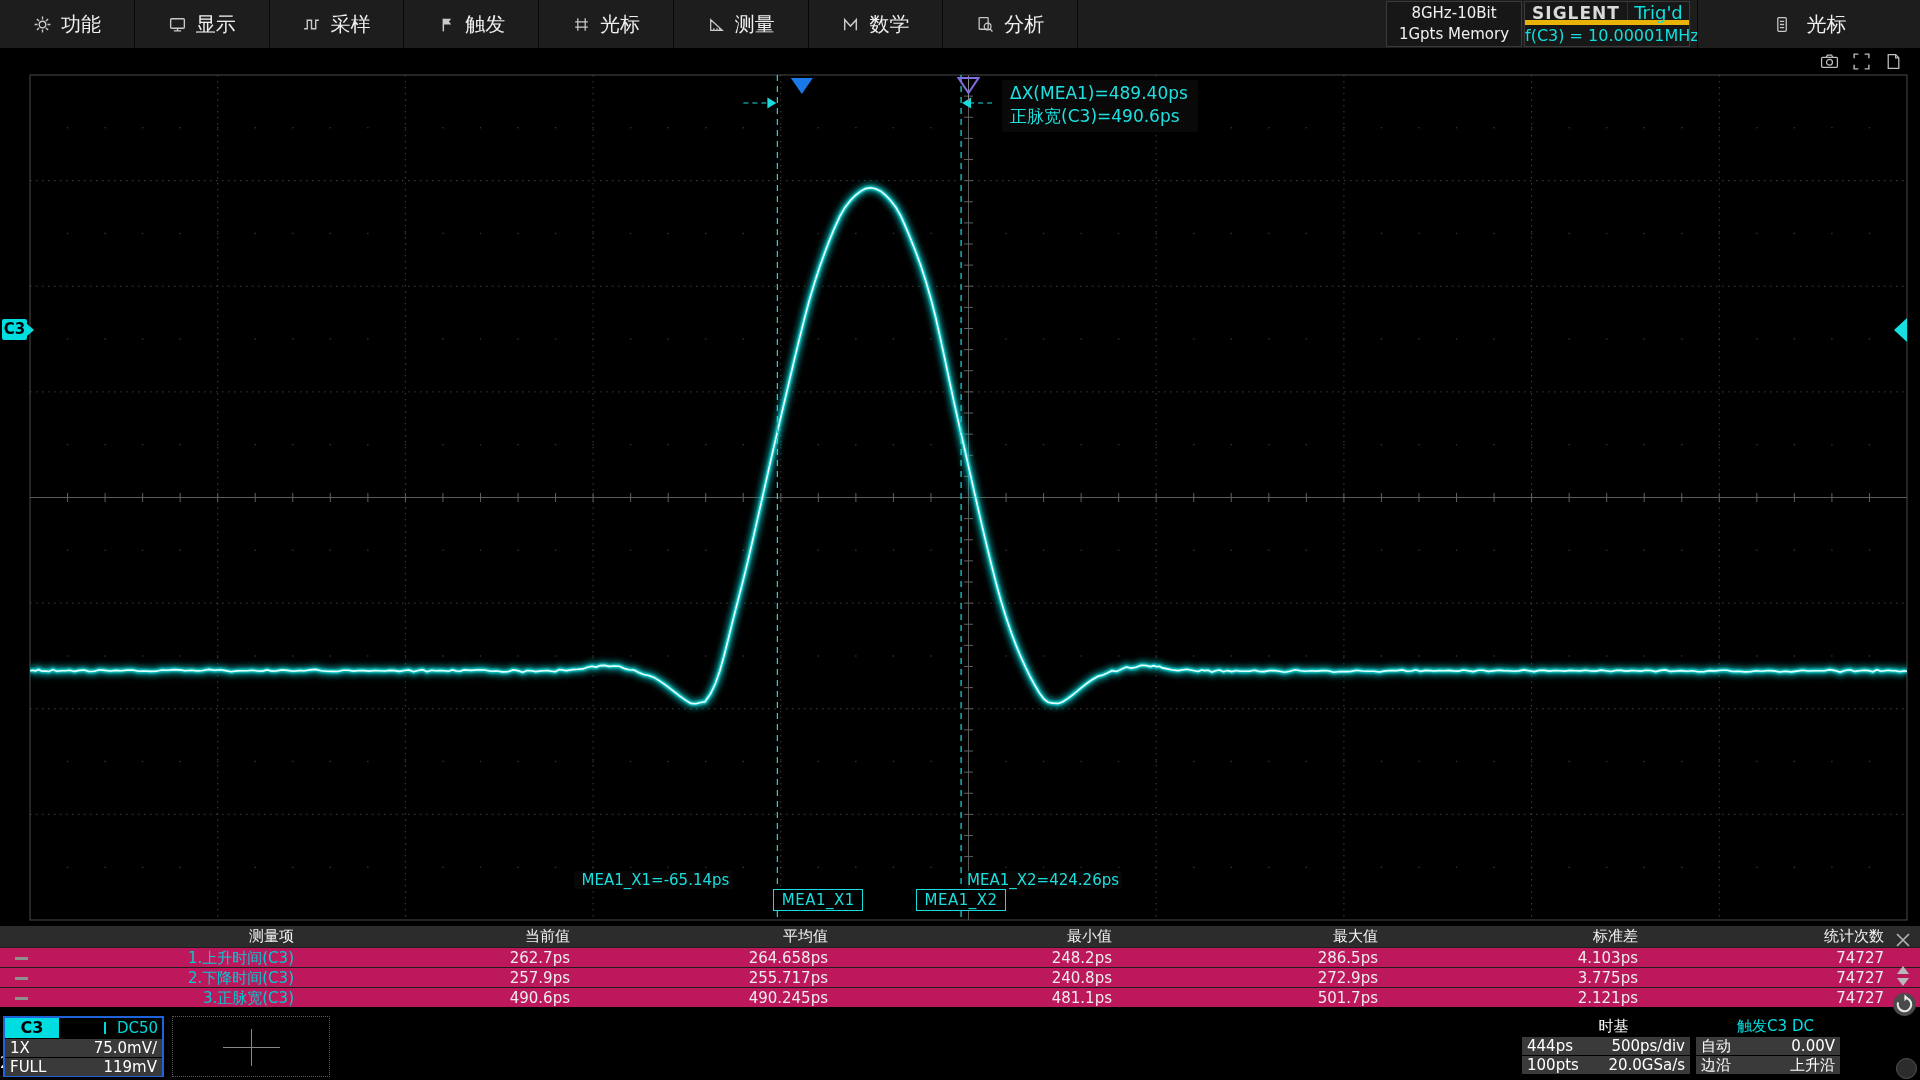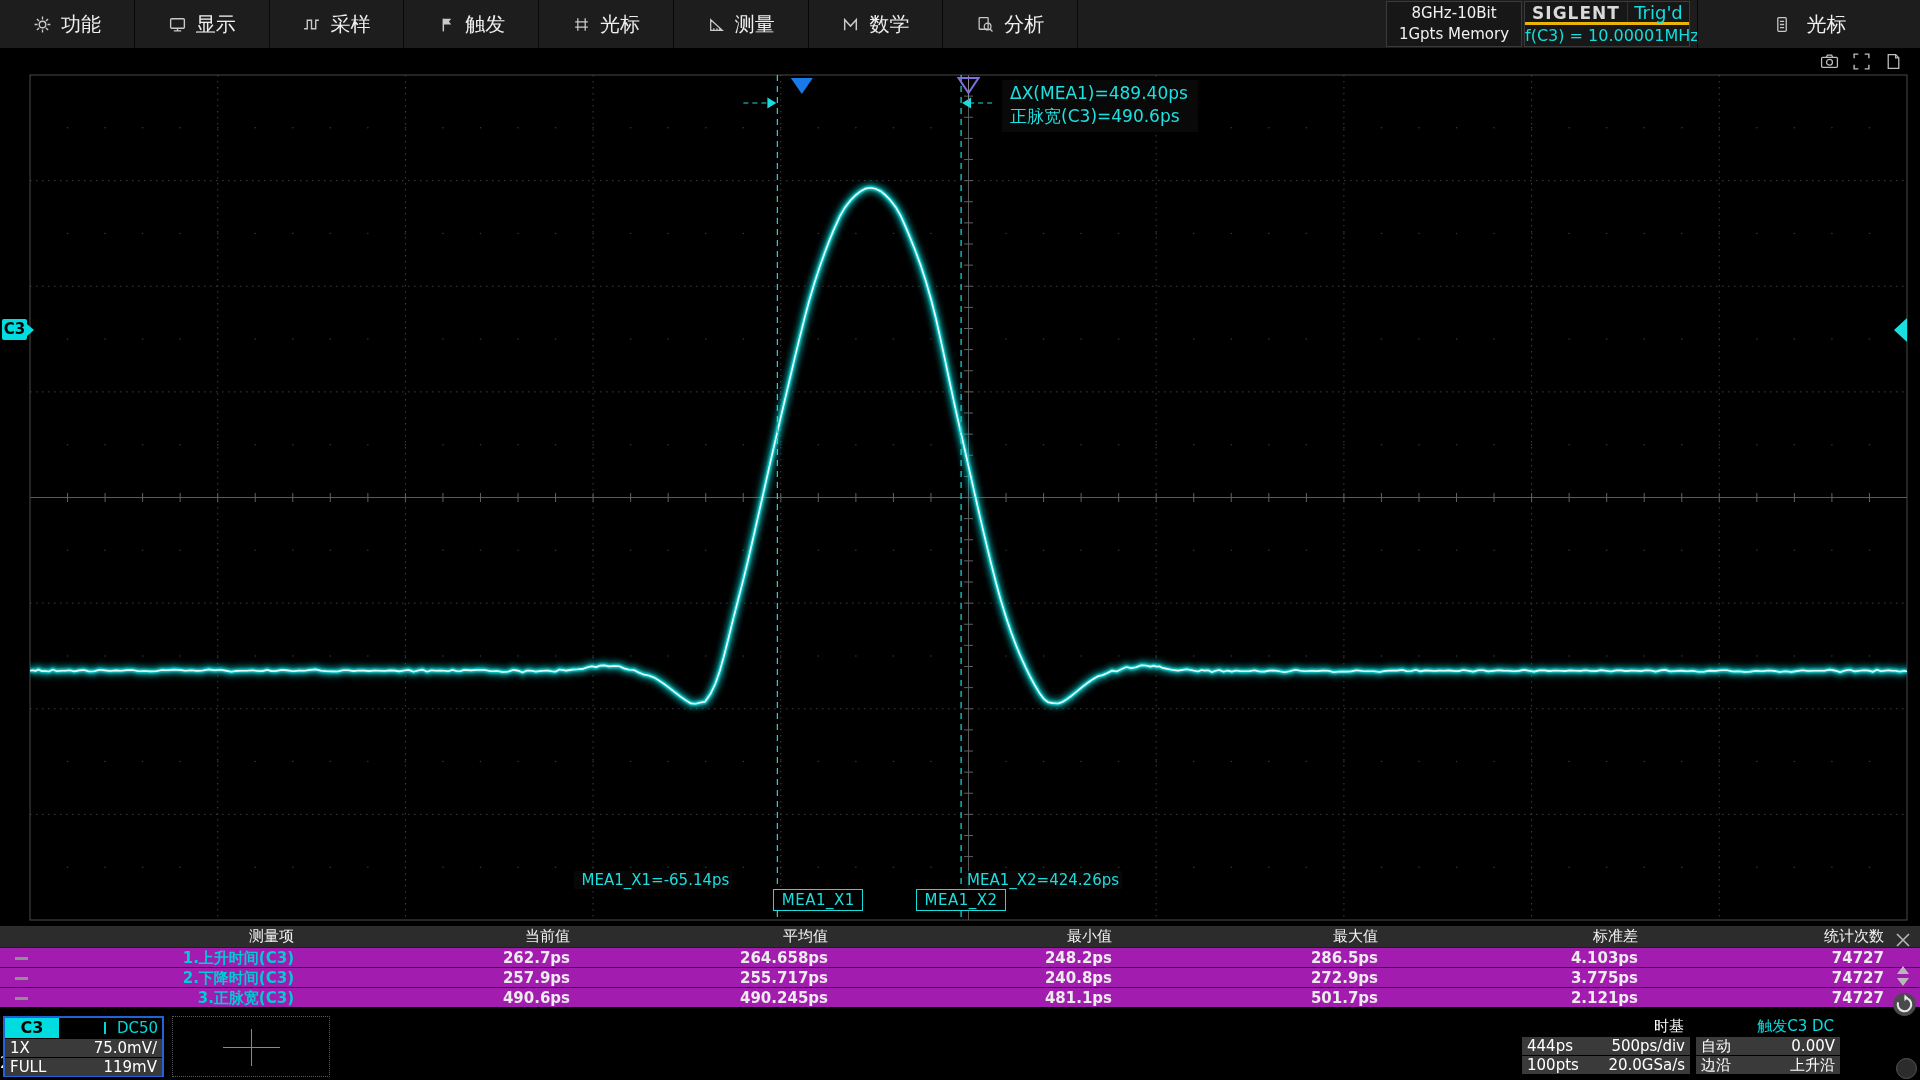--- a/index.html
+++ b/index.html
@@ -11,21 +11,21 @@
   .menubar { position:absolute; left:0; top:0; width:1920px; height:48px; background:#1d1d1d; z-index:5; display:flex; }
   .mi { width:134.75px; height:48px; display:flex; align-items:center; justify-content:center; gap:9px;
         border-right:1px solid #070707; cursor:pointer; }
   .mi-label { font-size:20px; color:#efefef; white-space:nowrap; }
   .mi svg { flex:none; }
   .mi-right { position:absolute; left:1697px; top:0; width:223px; height:48px; border-left:1px solid #070707;
               display:flex; align-items:center; justify-content:center; gap:16px; cursor:pointer; background:#1d1d1d;}
   .statbox { position:absolute; top:1px; height:46px; border:1px solid #3a3a3a; background:#171717; }
   .stat-8g { left:1386px; width:136px; text-align:center; font-size:15px; line-height:21px; padding-top:1px; color:#f0f0f0;}
   .stat-brand { left:1524px; width:166px; }
-  .sb-top { height:23px; display:flex; border-bottom:3px solid #eab308; }
+  .sb-top { height:23px; display:flex; border-bottom:5px solid #eab308; }
   .sb-brand { flex:1; text-align:center; font-size:17px; font-weight:bold; letter-spacing:1px; color:#d9d9d9; line-height:22px; }
   .sb-trig { width:62px; text-align:center; font-size:18px; color:#12dede; line-height:22px; border-left:1px solid #303030;}
   .sb-freq { height:21px; text-align:center; font-size:16px; color:#12dede; line-height:21px; white-space:nowrap;}
 
   
   .stripicon { position:absolute; top:52px; z-index:5; cursor:pointer; }
 
   
   #scope { position:absolute; left:0; top:0; z-index:1; }
 
@@ -42,41 +42,41 @@
   #c3badge:after { content:""; position:absolute; left:25px; top:4.5px; border:6px solid transparent; border-left:7px solid #00dde0; border-right:none; }
 
   
   .mtable { position:absolute; left:0; top:926px; width:1920px; z-index:4; background:#0b0b0b; }
   .mrow { display:grid; grid-template-columns:370px 260px 260px 300px 260px 270px 200px; height:20px;
           font-size:15px; line-height:20px; border-top:1px solid #1e1e1e; position:relative; }
   .mhead { background:#2c2c2c; color:#f4f4f4; height:21px; line-height:21px; border-top:none; }
   .c { text-align:right; overflow:hidden; white-space:nowrap; }
   .c1{ padding-right:76px; } .c2{ padding-right:60px; } .c3{ padding-right:62px; }
   .c4{ padding-right:78px; } .c5{ padding-right:72px; } .c6{ padding-right:82px; } .c7{ padding-right:36px; }
-  .mtr { color:#ececec; background:#a21caf; cursor:pointer;font-weight:bold; }
+  .mtr { color:#ececec; background:#be185d; cursor:pointer; }
   .mtr .c1 { color:#00ccd4; }
   .rowdash { position:absolute; left:15px; top:9px; width:13px; height:3px; background:#8f8f8f; }
   .tblctl { position:absolute; z-index:5; cursor:pointer; }
   .arrow-up { left:1897px; top:960px; width:0; height:0; border:6px solid transparent; border-bottom:8px solid #b8b8b8; }
   .arrow-dn { left:1897px; top:978px; width:0; height:0; border:6px solid transparent; border-top:8px solid #b8b8b8; }
 
   
   .bbar { position:absolute; left:0; top:1014px; width:1920px; height:66px; background:#000; z-index:4; font-size:15px; }
   .chbox { position:absolute; left:3px; top:2px; width:161px; height:61px; border:2px solid #1e64d8; background:#000; cursor:pointer;}
   .ch-r1 { height:20px; display:flex; justify-content:space-between; align-items:center; }
   .ch-badge { width:54px; height:20px; background:#00dde0; color:#000; font-weight:bold; font-size:16px; text-align:center; line-height:20px; }
   .ch-coup { color:#00d8dc; padding-right:4px; display:flex; align-items:center; gap:11px;}
   .impbar { display:inline-block; width:2px; height:12px; background:#00d8dc; }
   .grow { height:18px; margin-top:1px; background:#3a3a3a; color:#fff; display:flex; justify-content:space-between;
           padding:0 5px; line-height:18px; }
   .slot { position:absolute; left:172px; top:2px; width:158px; height:61px; border:1px dotted #5a5a5a; cursor:pointer;}
   .plus-v { position:absolute; left:78px; top:12px; width:1px; height:37px; background:#888; }
   .plus-h { position:absolute; left:50px; top:30px; width:57px; height:1px; background:#888; }
   .panel { position:absolute; top:2px; height:61px; cursor:pointer; }
-  .p-title { height:20px; line-height:20px; padding:0 6px; display:flex; justify-content:flex-end;margin-left:15px; }
+  .p-title { height:20px; line-height:20px; padding:0 6px; display:flex; justify-content:center;margin-left:15px; }
   #tbpanel { left:1522px; width:168px; } #tbpanel .p-title { color:#fff; }
   #trpanel { left:1696px; width:144px; } #trpanel .p-title { color:#00dfe2; }
   #clkpanel { left:1844px; top:2px; width:74px; height:61px; text-align:center; }
   .clk-row { height:18px; line-height:18px; margin-top:1px; color:#fff; white-space:nowrap; }
   .lanrow { height:20px; display:flex; align-items:center; justify-content:center; }
   .beeper { position:absolute; left:1896px; top:1058px; width:21px; height:21px; border-radius:50%;
             background:#2c2c2c; border:1px solid #555; z-index:6; cursor:pointer;}
 </style>
 </head>
 <body>

